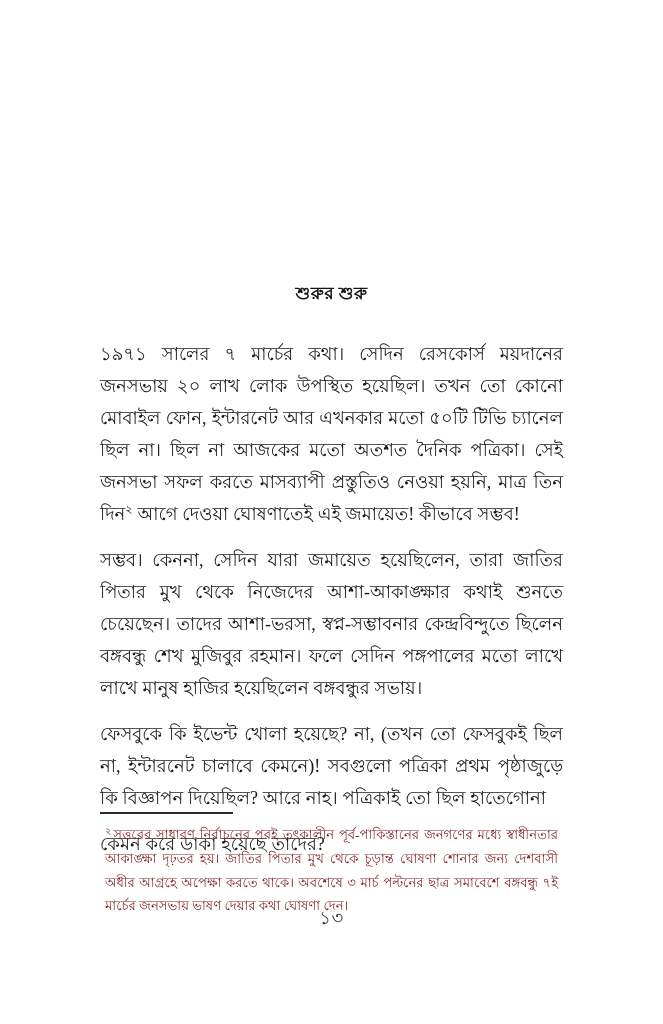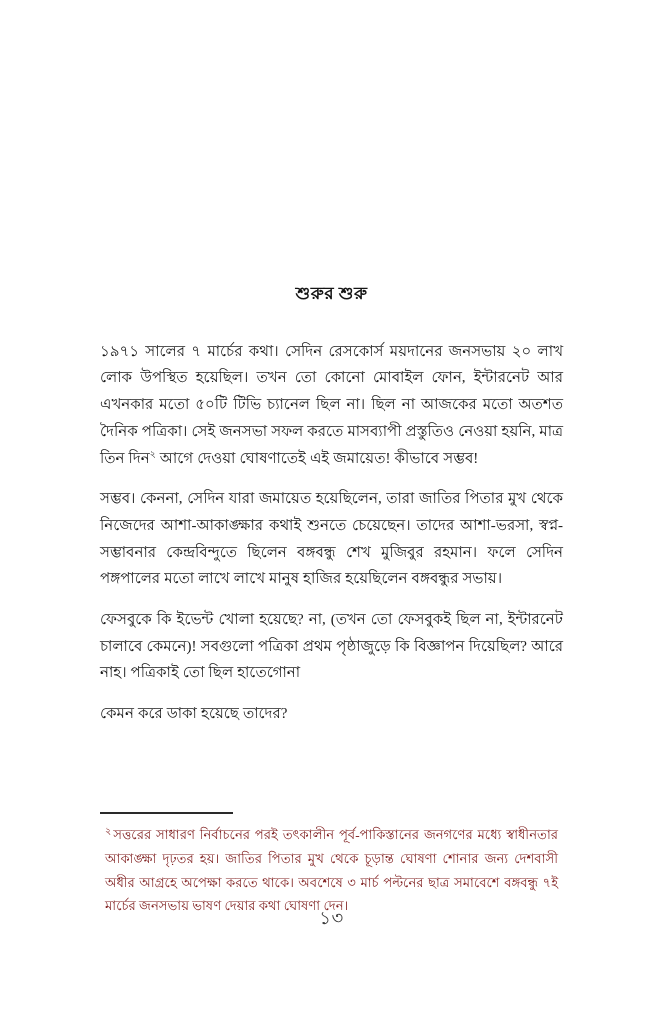--- a/index.html
+++ b/index.html
@@ -33,21 +33,21 @@
     font-size: 17px;
     font-weight: 700;
     text-align: center;
     letter-spacing: 0.5px;
     margin: 0 0 32px 0;
     line-height: 1.4;
     color: #141414;
   }
 
   .body-par {
-    font-size: 15px;
+    font-size: 18px;
     line-height: 1.78;
     text-align: justify;
     text-justify: inter-word;
     margin: 0 0 14px 0;
     color: #191919;
     word-spacing: 0.02em;
   }
 
   .body-par:last-child {
     margin-bottom: 0;

